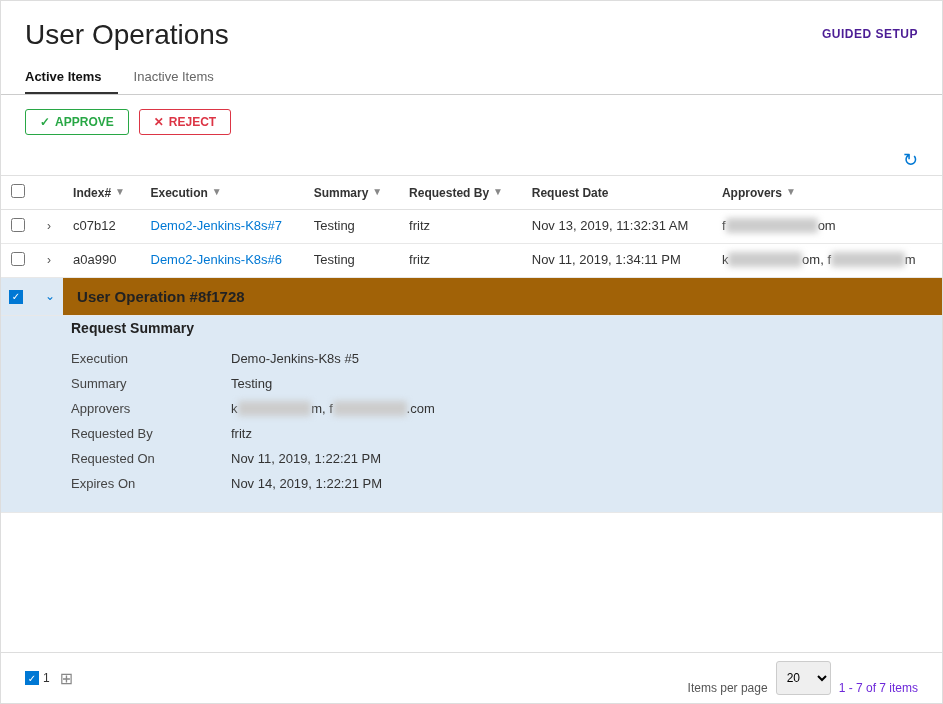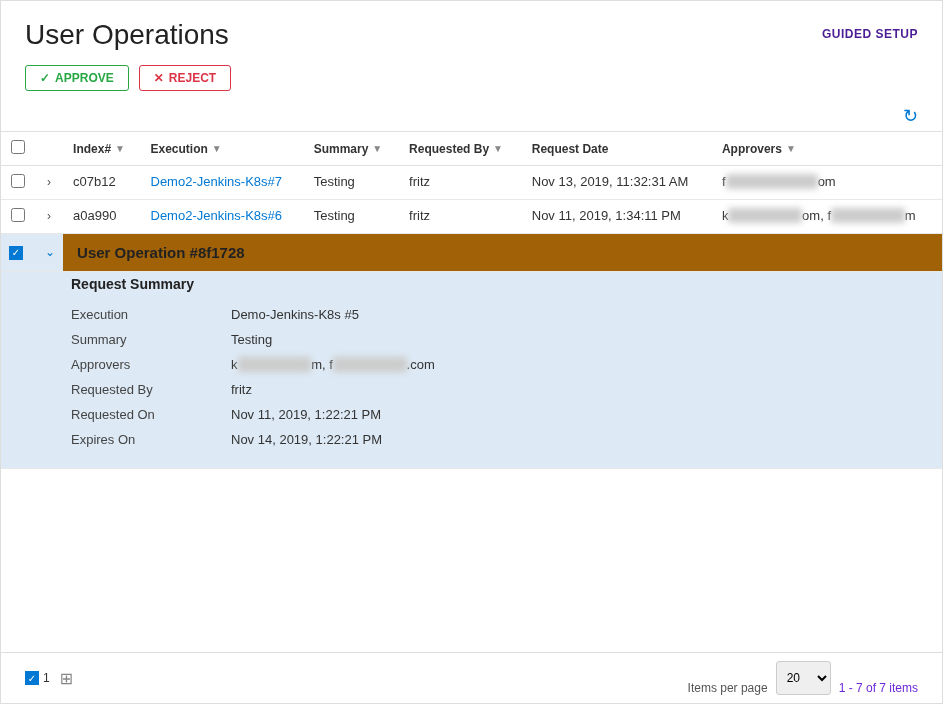--- a/index.html
+++ b/index.html
@@ -24,21 +24,21 @@
     
     .refresh-area { display: flex; justify-content: flex-end; padding: 0 24px 4px 24px; }
     .refresh-icon { color: #0078d4; font-size: 18px; cursor: pointer; }
 
     
     .table-container { flex: 1; overflow: hidden; position: relative; }
     .table-scroll { overflow-x: auto; overflow-y: auto; height: 100%; }
     table { width: 100%; border-collapse: collapse; }
     thead tr { background: #fff; border-top: 1px solid #e0e0e0; border-bottom: 1px solid #e0e0e0; }
     thead th { padding: 8px 10px; font-size: 12px; font-weight: 600; color: #333; text-align: left; white-space: nowrap; user-select: none; }
-    thead th .col-header { display: flex; align-items: center; gap: 4px; }
+    thead th .col-header { display: flex; gap: 4px; }
     thead th .sort-icon { color: #888; font-size: 10px; }
     tbody tr { border-bottom: 1px solid #e8e8e8; }
     tbody td { padding: 8px 10px; vertical-align: top; }
     .checkbox-col { width: 36px; }
     .expand-col { width: 24px; }
     .expand-btn { cursor: pointer; color: #555; font-size: 12px; }
     .link-text { color: #0078d4; cursor: pointer; }
     .expanded-title { font-size: 15px; font-weight: 600; color: #222; }
     .details-section { padding: 4px 14px 16px 14px; background: #dde9f4; }
     .details-title { font-size: 14px; font-weight: 600; margin-bottom: 10px; color: #222; }
@@ -68,20 +68,24 @@
 </head>
 <body>
 
 <div class="page">
 
   <div class="header">
     <h1 class="page-title">User Operations</h1>
     <span class="guided-setup">GUIDED SETUP</span>
   </div>
 
+  <div class="tabs">
+    <div class="tab active">Active Items</div>
+    <div class="tab">Inactive Items</div>
+  </div>
 
   <div class="toolbar">
     <button class="btn-approve">
       <span>✓</span>
       <span>APPROVE</span>
     </button>
     <button class="btn-reject">
       <span>✕</span>
       <span>REJECT</span>
     </button>

